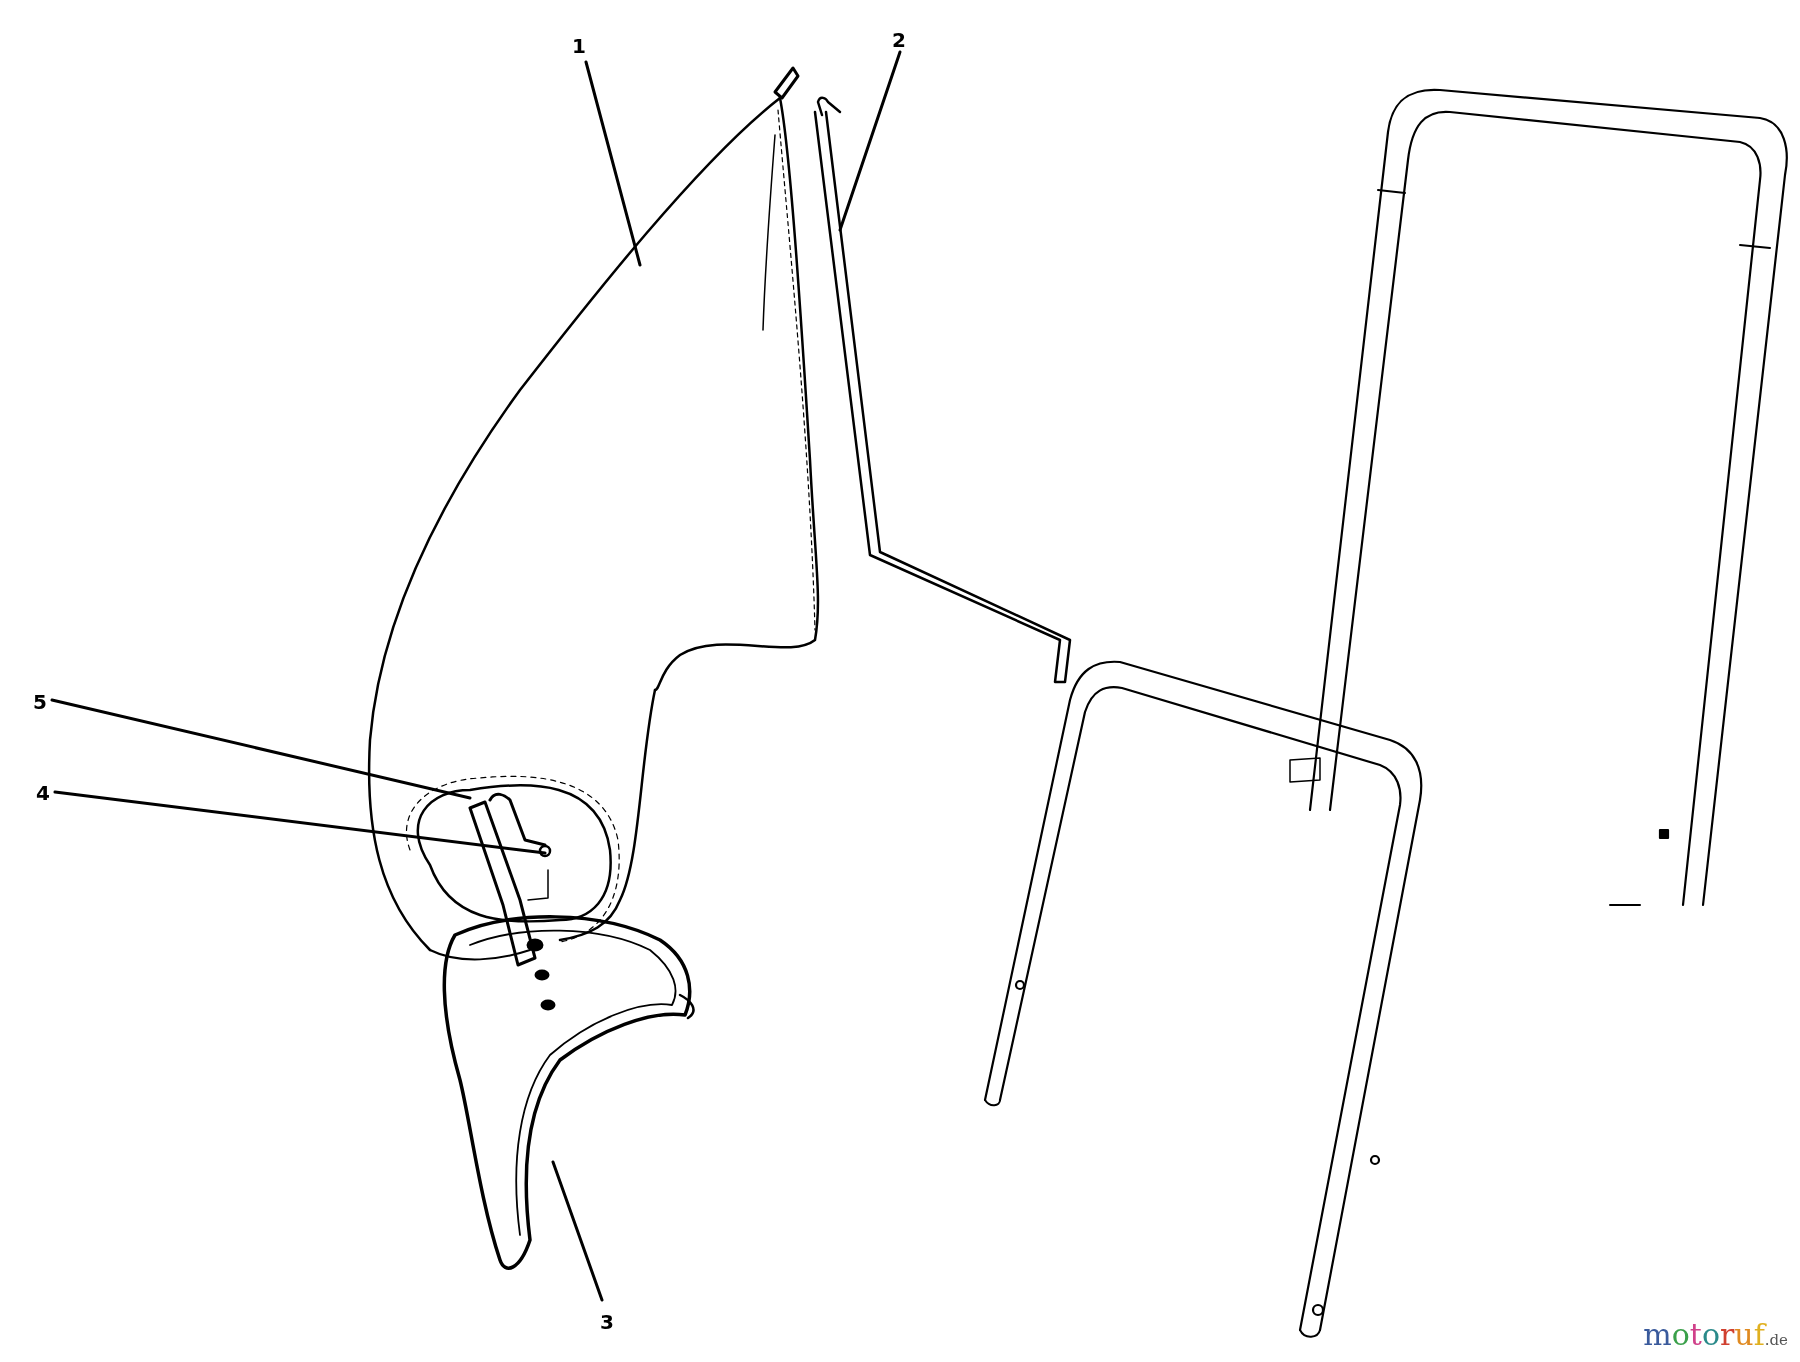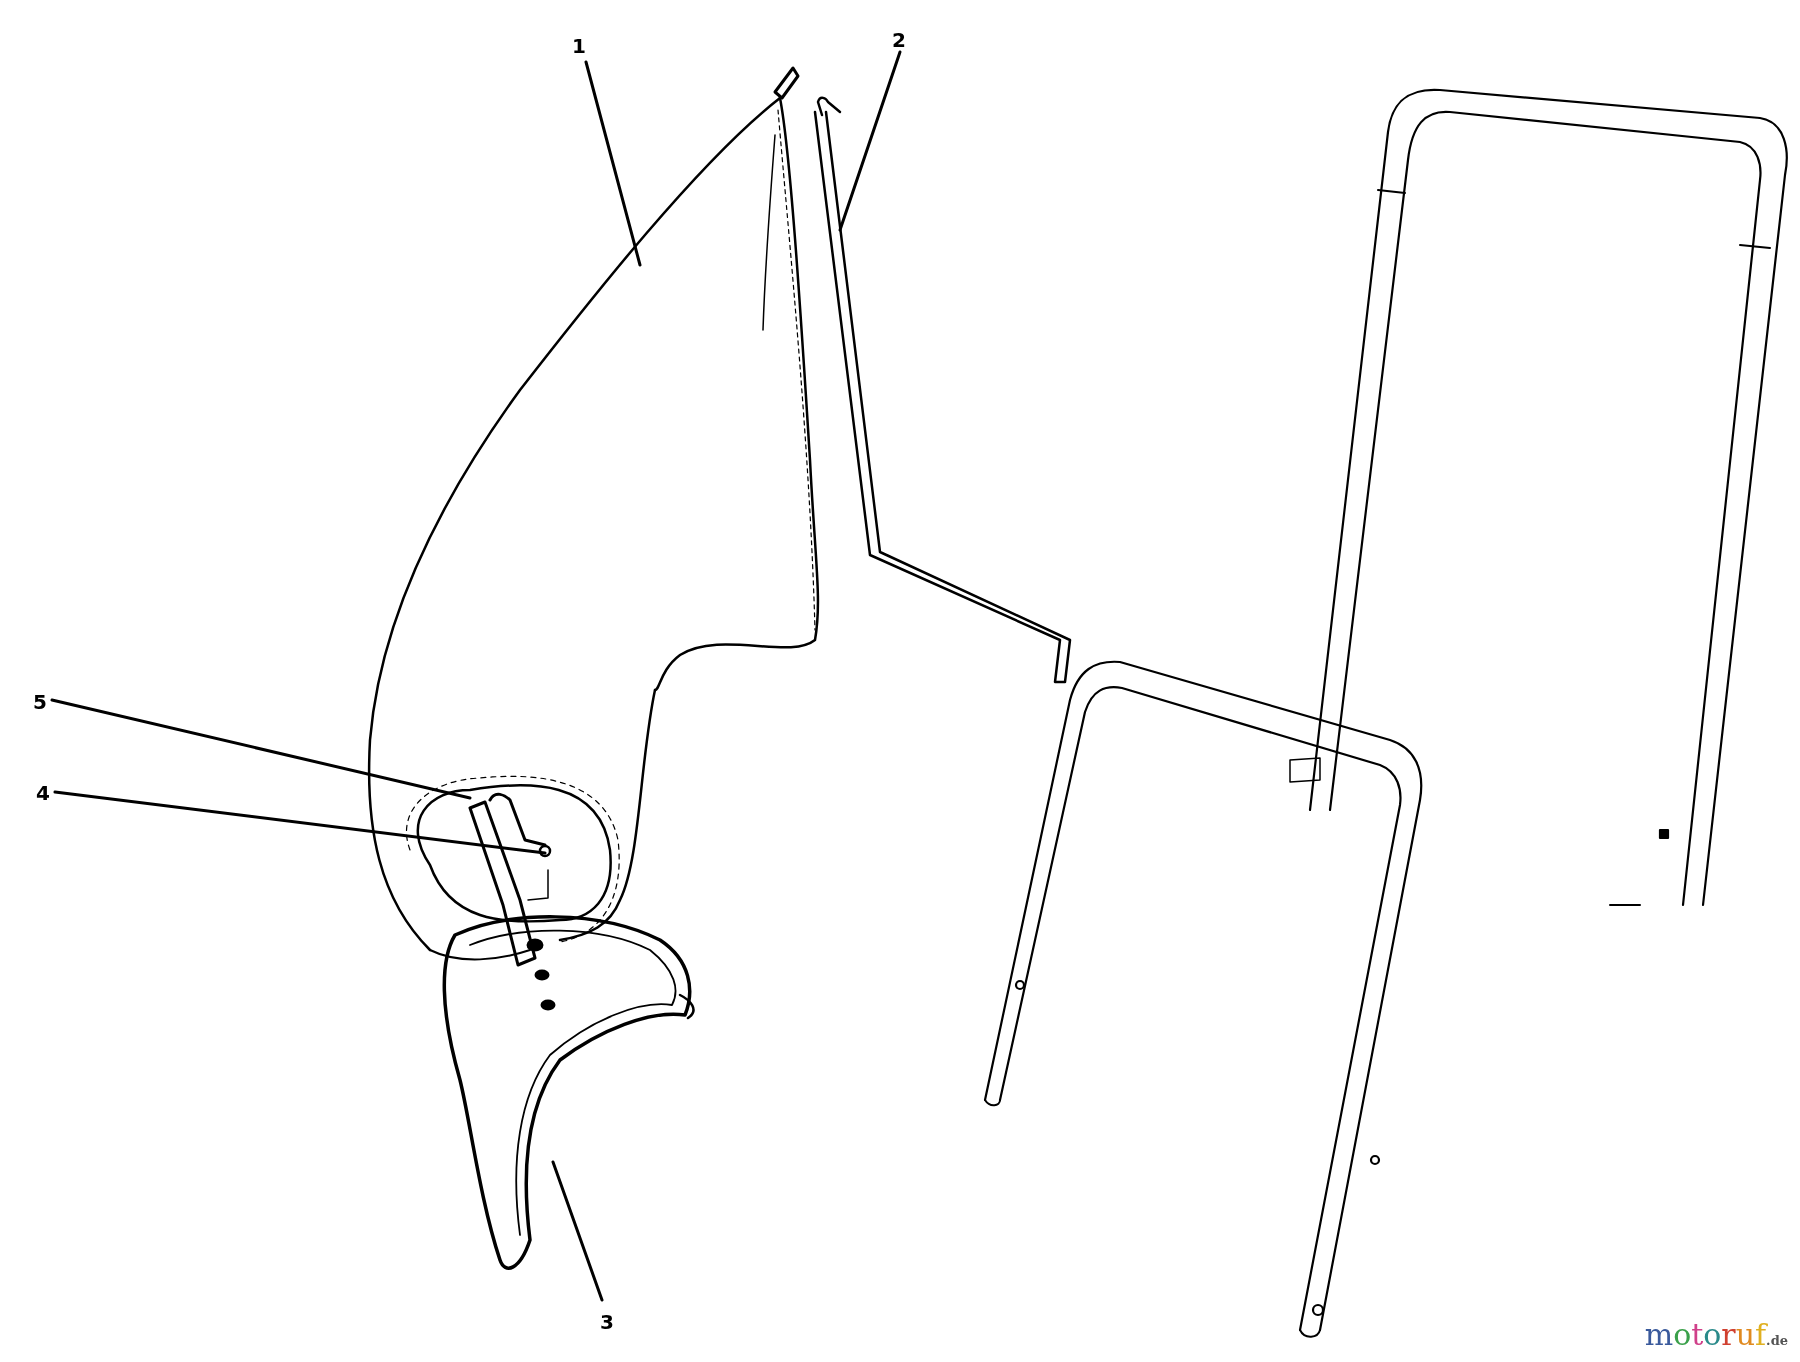--- a/index.html
+++ b/index.html
@@ -1,20 +1,20 @@
 <!DOCTYPE html>
 <html><head>
   <meta charset="utf-8">
   <style>
     html, body { margin: 0; padding: 0; background: #ffffff; }
     body { width: 1800px; height: 1362px; position: relative; overflow: hidden; font-family: "DejaVu Sans", sans-serif; }
     svg.diagram { position: absolute; left: 0; top: 0; }
     .lbl { position: absolute; font-family: "DejaVu Sans", sans-serif; font-weight: bold; font-size: 20px; color: #000; line-height: 1; }
     .watermark { position: absolute; right: 12px; bottom: 10px; font-family: "DejaVu Serif", serif; font-size: 30px; letter-spacing: 0px; }
-    .watermark .tld { font-size: 13px; color: #555; font-weight: bold; }
+    .watermark .tld { font-size: 15px; color: #555; }
     .watermark span { display: inline-block; }
   </style>
 </head>
 <body>
 
 <svg class="diagram" width="1800" height="1362" viewBox="0 0 1800 1362" fill="none" stroke="#000" stroke-linecap="round" stroke-linejoin="round">
 
   <g stroke-width="3">
     <line x1="586" y1="62" x2="640" y2="265"></line>
     <line x1="900" y1="52" x2="840" y2="230"></line>

